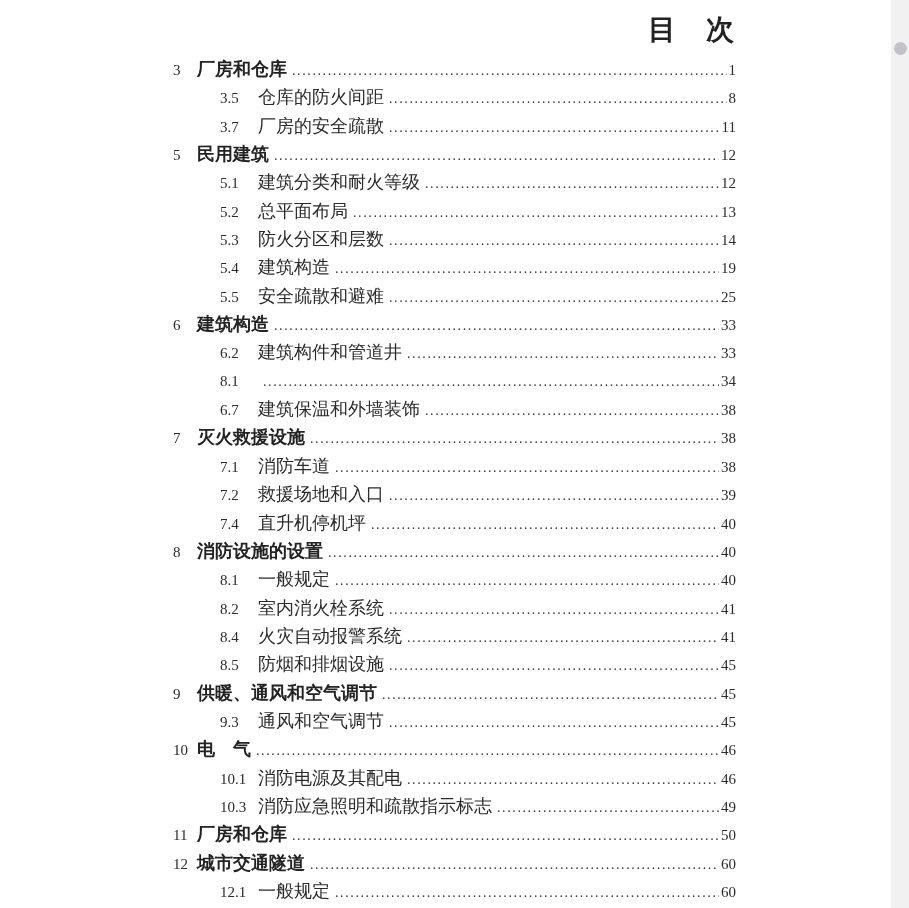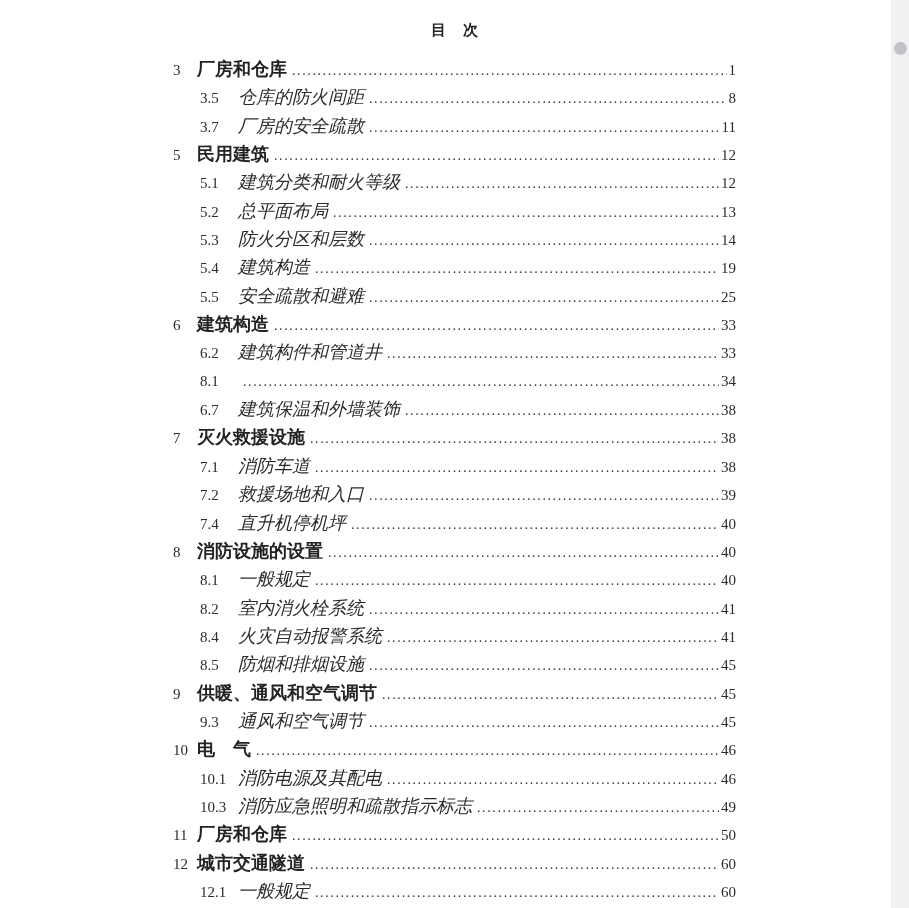--- a/index.html
+++ b/index.html
@@ -16,24 +16,24 @@
     color: #2b2b2b;
     -webkit-font-smoothing: antialiased;
   }
 
   
   .doc-title {
     position: absolute;
     top: 16px;
     left: 175px;
     width: 560px;
-    text-align: center;
+    text-align: right;
     font-family: "Liberation Sans", sans-serif;
     font-weight: 700;
-    font-size: 15px;
+    font-size: 28px;
     line-height: 28px;
     color: #232323;
     letter-spacing: 1px;
   }
 
   
   .toc {
     position: absolute;
     top: 55px;
     left: 0;
@@ -57,26 +57,25 @@
     font-size: 18px;
     color: #2b2b2b;
   }
   .row.lvl1 { padding-left: 173px; }
   .row.lvl1 .num { width: 24px; }
   .row.lvl1 .ttl {
     font-family: "Liberation Sans", sans-serif;
     font-weight: 700;
     color: #232323;
   }
-  .row.lvl2 { padding-left: 200px; }
+  .row.lvl2 { padding-left: 200px; margin-left: 20px; }
   .row.lvl2 .num { width: 38px; }
   .row.lvl2 .ttl {
     font-family: "Liberation Serif", serif;
     font-weight: 400;
-    font-style: italic;
   }
 
   .leader {
     flex: 1 1 auto;
     overflow: hidden;
     margin: 0 2px 0 5px;
     font-family: "Liberation Serif", serif;
     font-size: 14px;
     letter-spacing: 1.6px;
     color: #3a3a3a;

